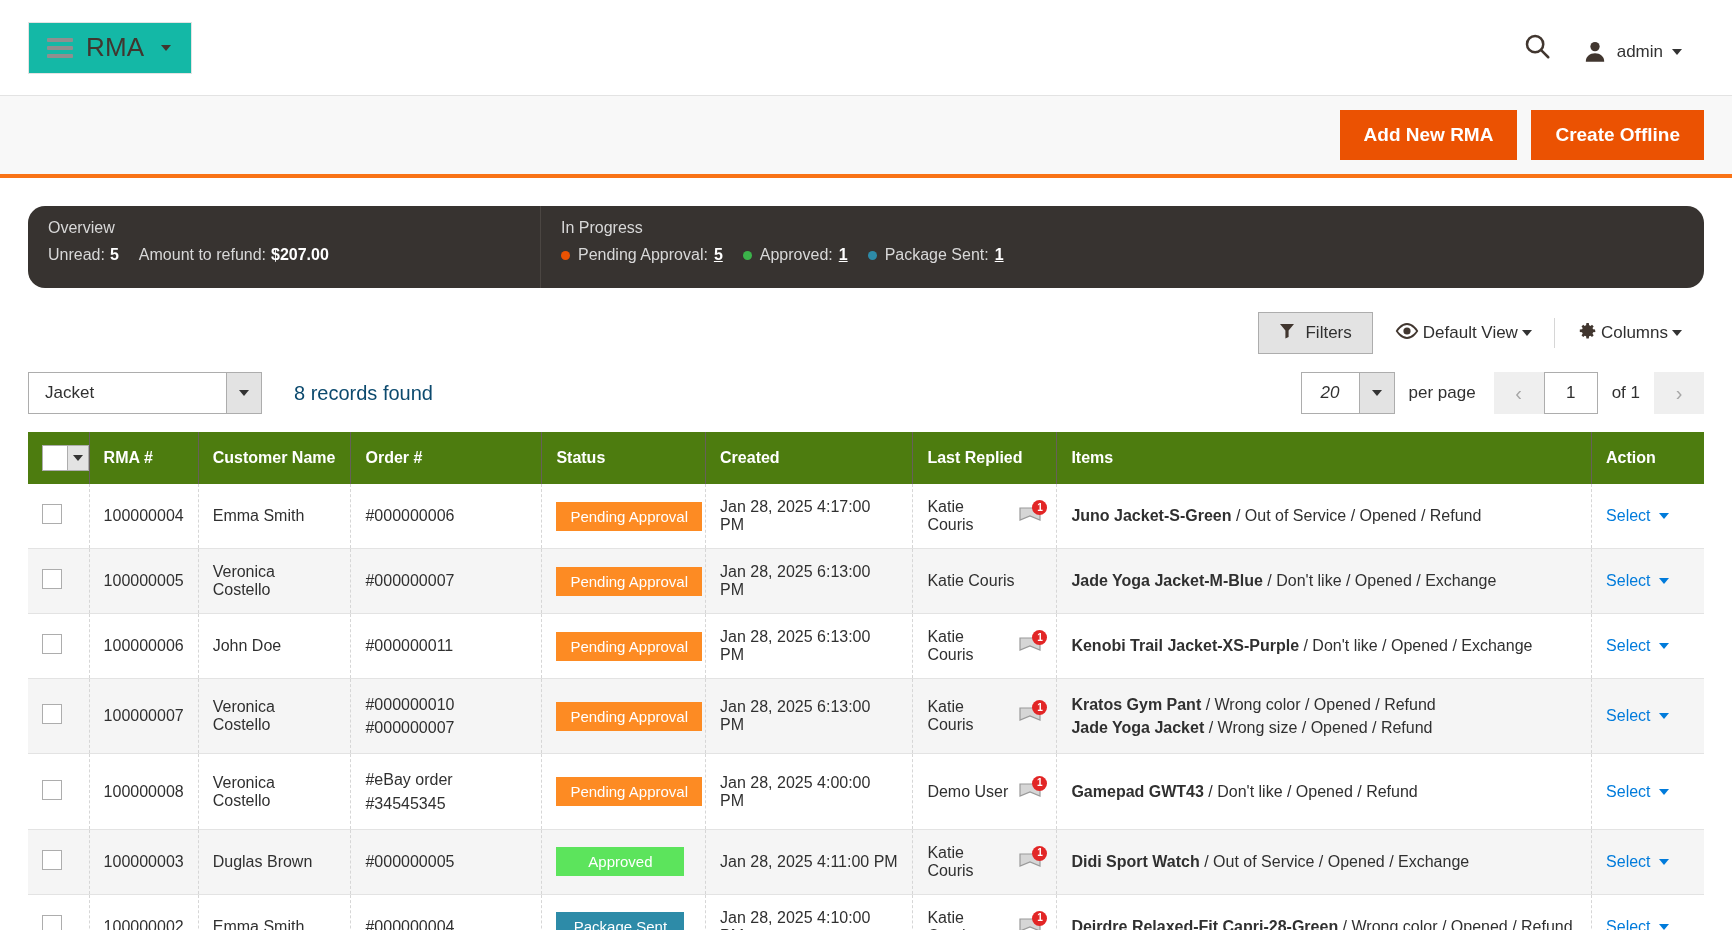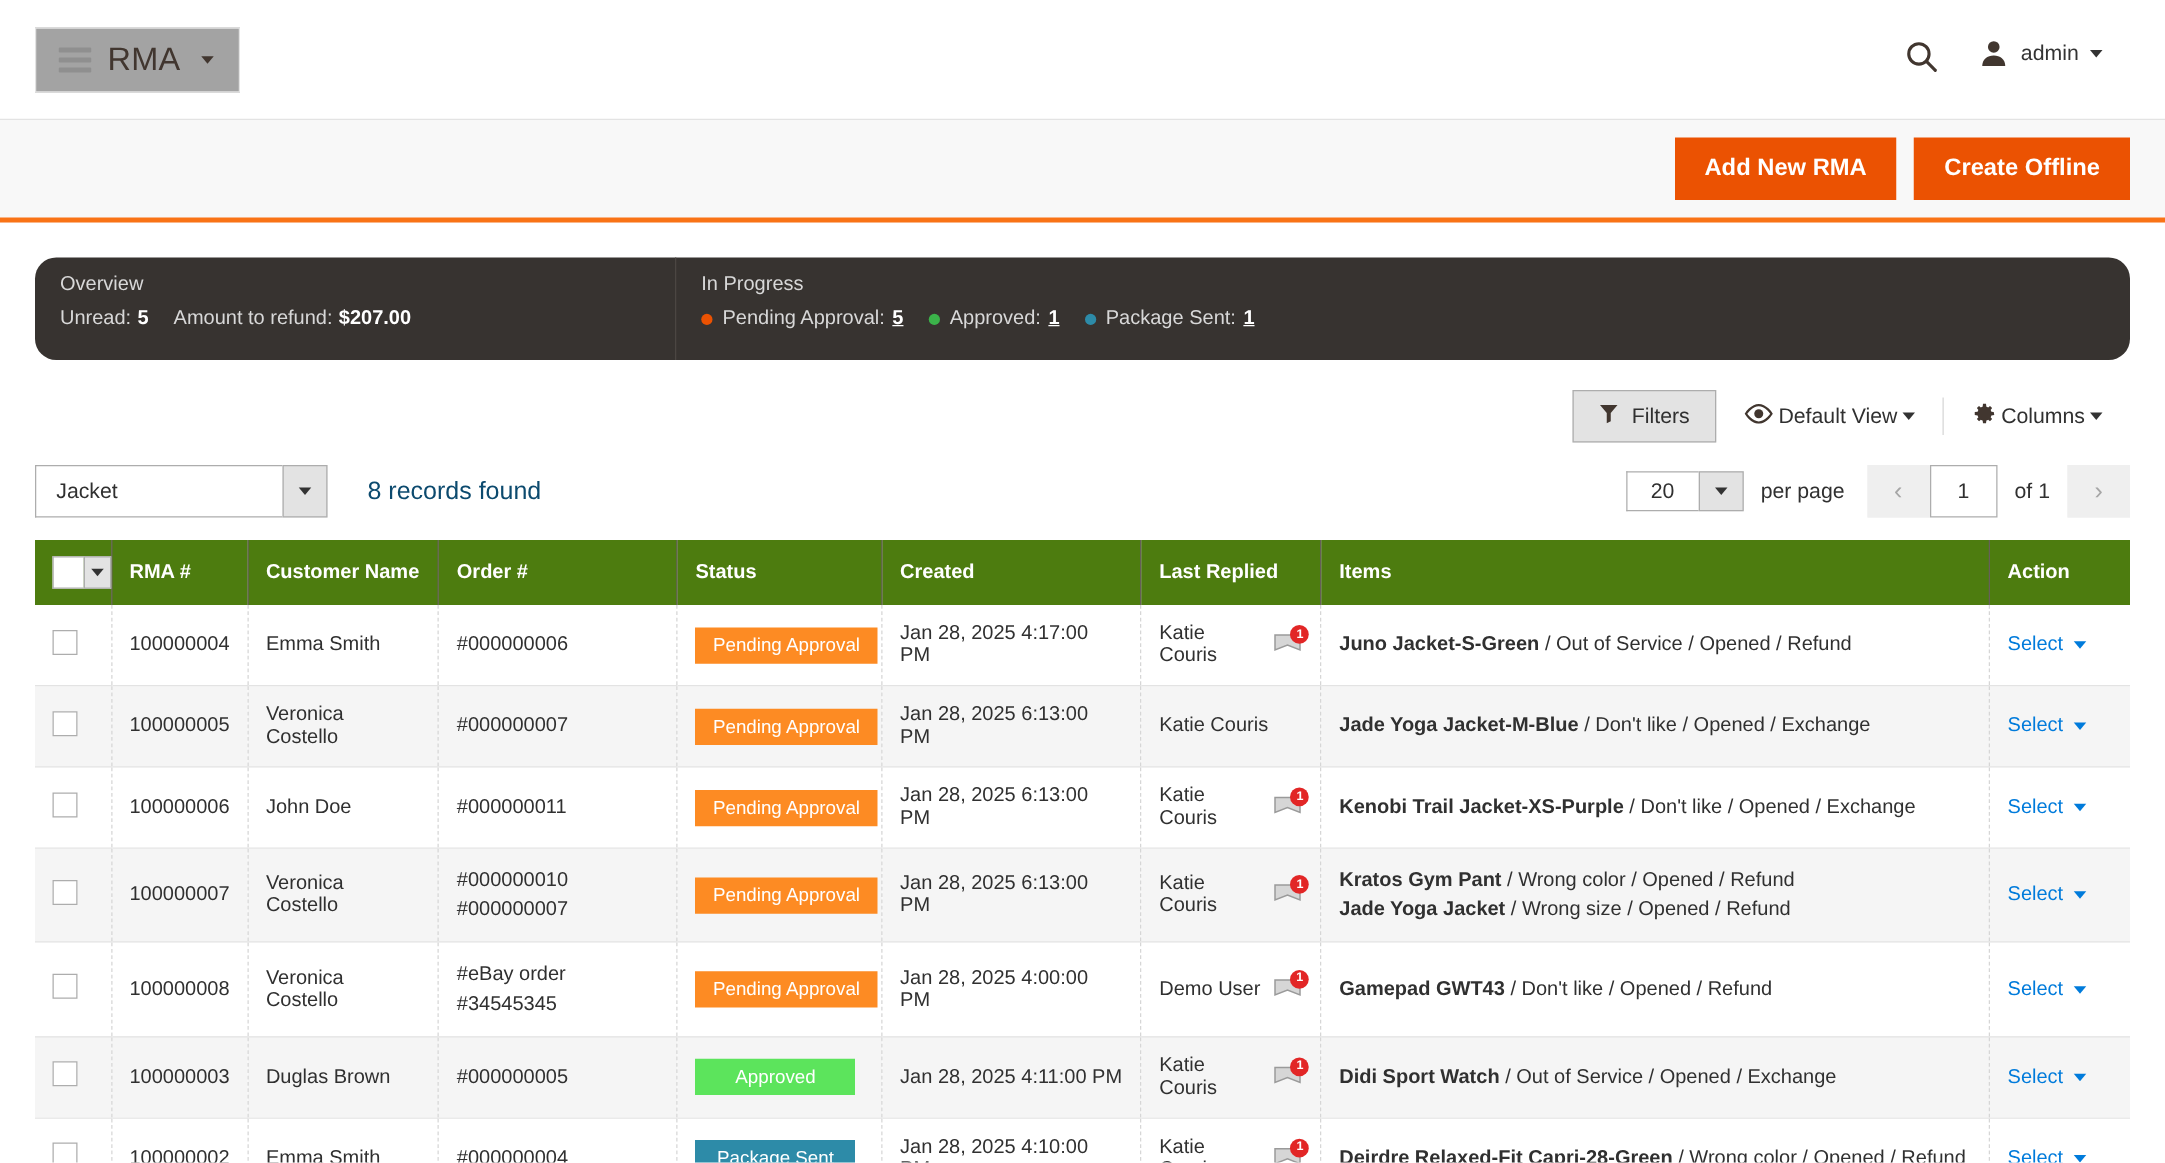--- a/index.html
+++ b/index.html
@@ -16,37 +16,37 @@
     height: 96px;
     background: #ffffff;
     border-bottom: 1px solid #e3e3e3;
     display: flex;
     align-items: center;
     padding: 0 28px;
   }
   .menu-toggle {
     display: flex; align-items: center; gap: 13px;
     border: 1px solid #e3e3e3;
-    background: #a3a3a3;
+    background: #14b8a6;
     padding: 12px 20px 12px 18px;
     height: 52px;
     cursor: pointer;
   }
   .burger { display: flex; flex-direction: column; gap: 4px; width: 26px; }
   .burger span { display: block; height: 4px; background: #8f8f8f; border-radius: 1px; }
   .menu-label { font-size: 26px; color: #41362f; letter-spacing: .2px; }
   .caret-sm {
     width: 0; height: 0;
     border-left: 5px solid transparent;
     border-right: 5px solid transparent;
     border-top: 6px solid #41362f;
     margin-left: 4px;
   }
   .header-spacer { flex: 1; }
-  .header-right { display: flex; align-items: flex-start; gap: 30px; padding-right: 22px; }
+  .header-right { display: flex; align-items: flex-end; gap: 30px; padding-right: 22px; }
   .search-icon { cursor: pointer; }
   .user-area { display: flex; align-items: center; gap: 9px; cursor: pointer; }
   .user-name { font-size: 17px; color: #333; }
   .caret-dk {
     width: 0; height: 0;
     border-left: 5px solid transparent;
     border-right: 5px solid transparent;
     border-top: 6px solid #333;
   }
 
@@ -131,21 +131,21 @@
     padding-left: 16px; font-size: 17px; color: #303030;
   }
   .actions-select .arrow {
     width: 36px; border: 1px solid #adadad;
     background: #e3e3e3; display: flex;
     align-items: center; justify-content: center;
   }
   .records-found { margin-left: 32px; font-size: 20px; color: #0c4a6e; }
   .toolbar-spacer { flex: 1; }
   .pager { display: flex; align-items: center; gap: 0; }
-  .per-page-select { display: flex; height: 32px; cursor: pointer; }
+  .per-page-select { display: flex; height: 42px; cursor: pointer; font-style: italic; }
   .per-page-select .label {
     width: 58px; border: 1px solid #adadad; border-right: none;
     background: #fff; display: flex; align-items: center; justify-content: center;
     font-size: 17px; color: #303030;
   }
   .per-page-select .arrow {
     width: 36px; border: 1px solid #adadad; background: #e3e3e3;
     display: flex; align-items: center; justify-content: center;
   }
   .per-page-text { margin: 0 18px 0 14px; font-size: 17px; color: #303030; }

